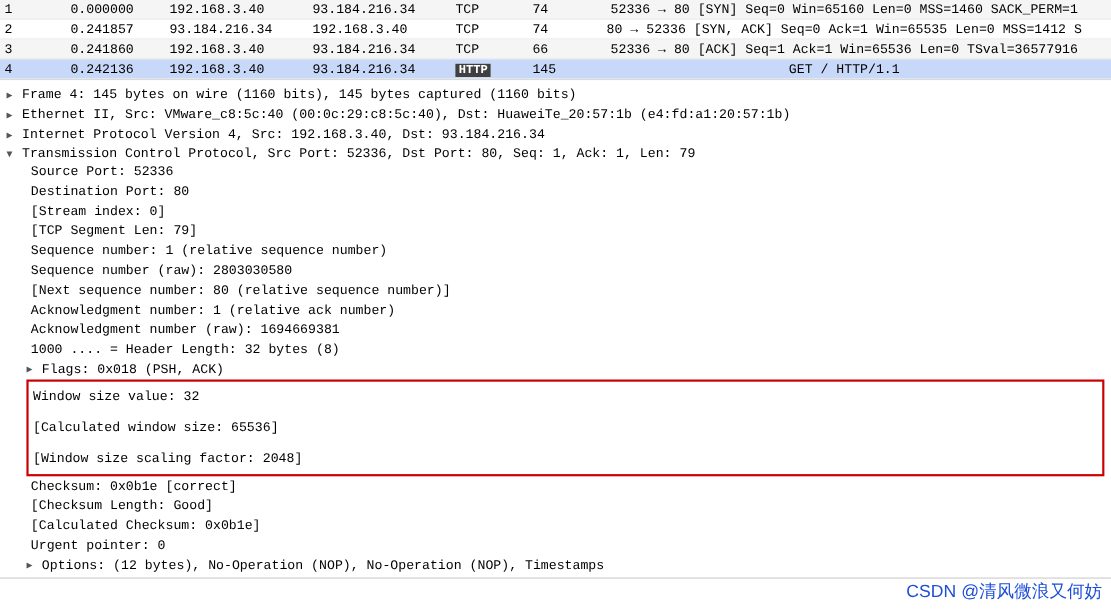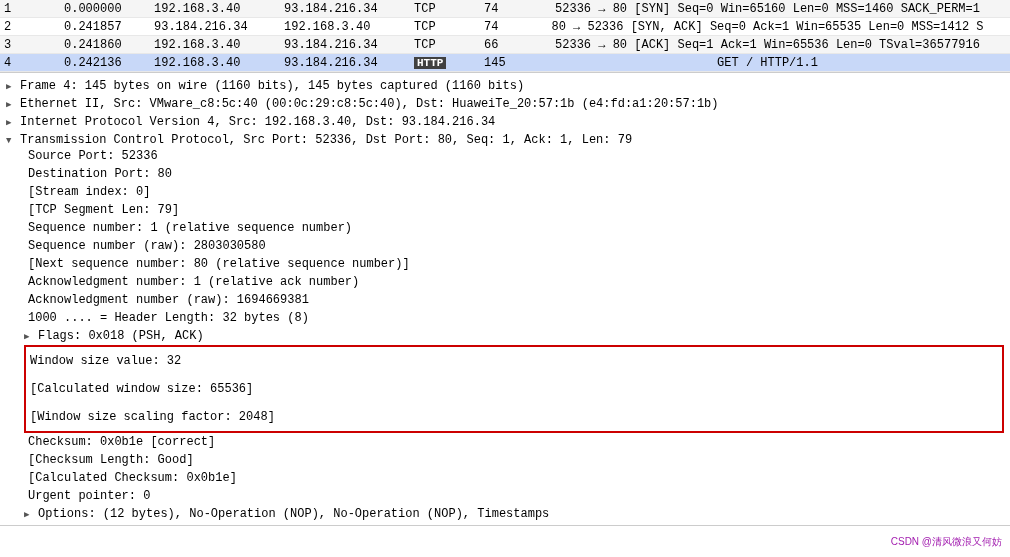--- a/index.html
+++ b/index.html
@@ -98,22 +98,22 @@
       height: 18px;
       padding: 14px 4px;
       white-space: nowrap;
     }
 
     
     .watermark {
       position: absolute;
       bottom: 8px;
       right: 8px;
-      color: #a21caf;
-      font-size: 10px;
+      color: #1d4ed8;
+      font-size: 16px;
       font-family: Arial, sans-serif;
     }
 
     .main-container {
       position: relative;
       width: 1010px;
       height: 557px;
       overflow: hidden;
     }
 

